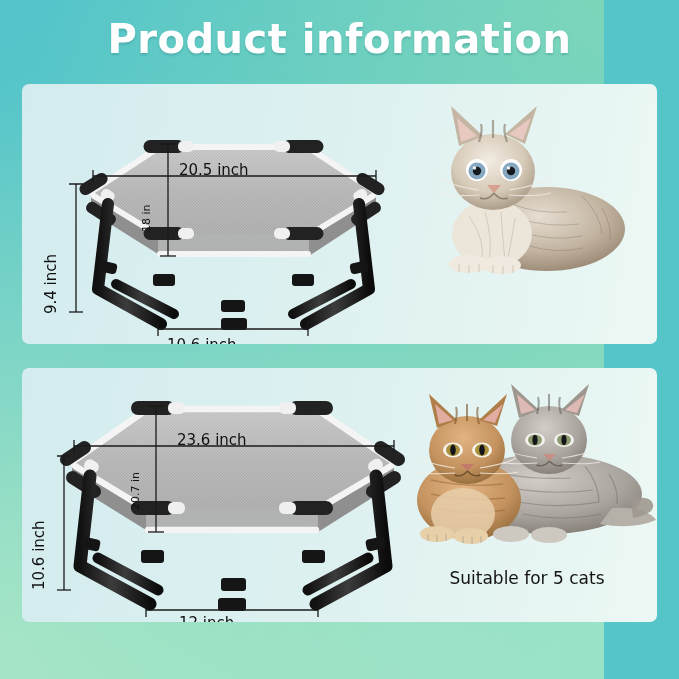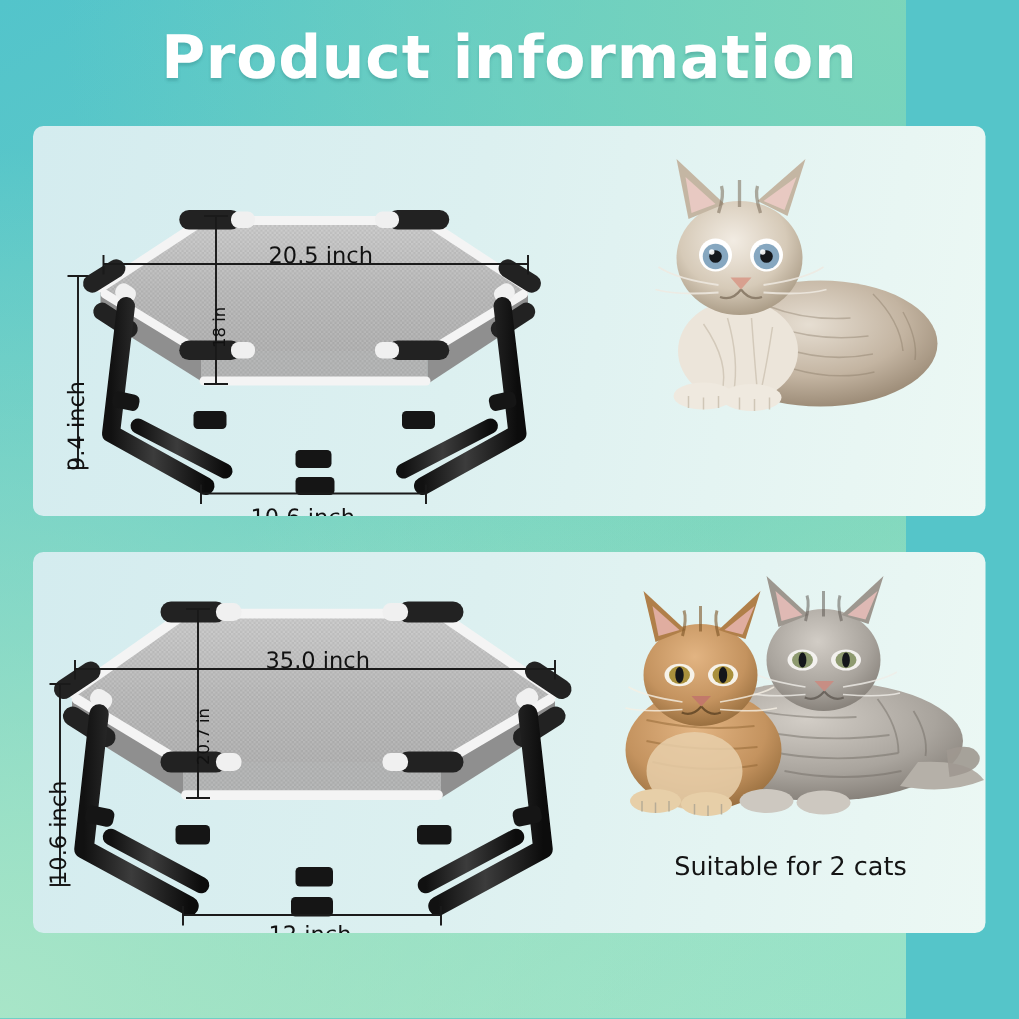--- a/index.html
+++ b/index.html
@@ -37,21 +37,21 @@
     border-radius:7px;
     background:linear-gradient(100deg,#d4ecef 0%, #dcf0f0 45%, #ecf8f4 100%);
     overflow:hidden;
   }
   #panel-1{top:84px;height:260px;}
   #panel-2{top:368px;height:254px;}
 
   .panel-inner{position:relative;width:100%;height:100%;}
 
   
-  .product-area{position:absolute;left:0;top:0;width:375px;height:100%;}
+  .product-area{position:absolute;left:0;top:0;width:375px;height:100%;padding-left:24px;}
   .photo-area{position:absolute;right:0;top:0;width:260px;height:100%;}
 
   
   .dim{
     position:absolute;
     color:#111;
     font-family:"DejaVu Sans",sans-serif;
     white-space:nowrap;
   }
   .dim-top{font-size:15px;}
@@ -385,21 +385,21 @@
             <path d="M102 164 L118 164"></path>
             <path d="M18 88 L18 222"></path>
             <path d="M11 88 L25 88"></path>
             <path d="M11 222 L25 222"></path>
             <path d="M100 242 L272 242"></path>
             <path d="M100 236 L100 249"></path>
             <path d="M272 236 L272 249"></path>
           </g>
         </svg>
 
-        <div class="dim dim-top" style="left:155px;top:63px;">35.0 inch</div>
+        <div class="dim dim-top" style="left:155px;top:63px;">23.6 inch</div>
 
         <div class="dim dim-inner" style="left:107px;top:142px;">20.7 in</div>
 
         <div class="dim dim-vert" style="left:8px;top:222px;">10.6 inch</div>
 
         <div class="dim dim-bottom" style="left:157px;top:246px;">12 inch</div>
       </div>
 
       <div class="photo-area">
         <svg width="260" height="200" viewBox="0 0 260 200">
@@ -495,20 +495,20 @@
             <path d="M31 166 v7"></path>
               <path d="M40 167 v7"></path>
               <path d="M49 166 v7"></path>
             <path d="M66 168 v7"></path>
               <path d="M75 169 v7"></path>
               <path d="M84 168 v7"></path>
           </g>
 
           <path d="M236 150 q22 -4 20 -14 q-4 -10 -22 -4" fill="#9e9890" opacity="0.9"></path>
         </svg>
-        <div class="caption" style="top:200px;">Suitable for 2 cats</div>
+        <div class="caption" style="top:200px;">Suitable for 5 cats</div>
       </div>
 
     </div>
   </div>
 
 
 </div>
 
 </body></html>

